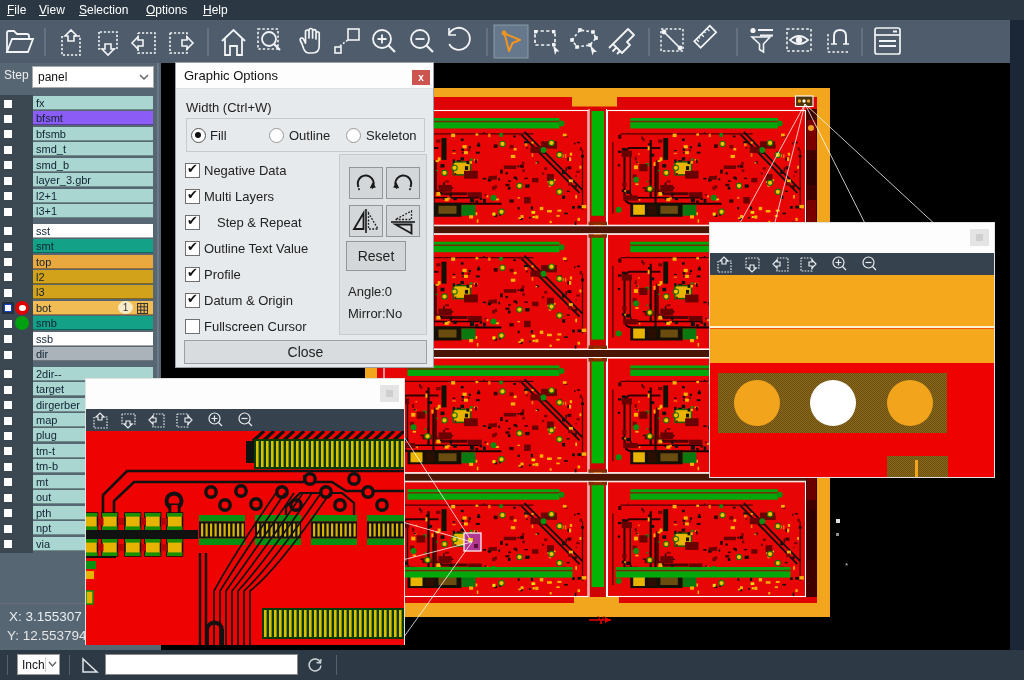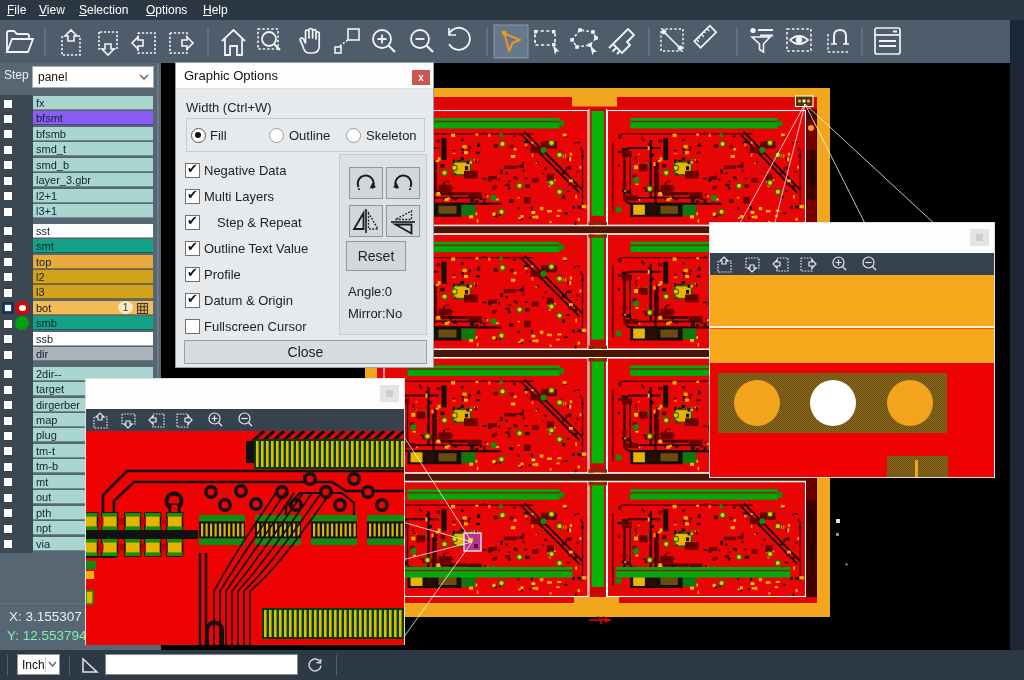--- a/index.html
+++ b/index.html
@@ -608,21 +608,21 @@
   <div class="lrow" style="top:458.15px">
         <div class="lchk"></div>
         <div class="lbar" style="background:#a9d6d0;color:#123">npt</div>
       </div>
   <div class="lrow" style="top:473.60px">
         <div class="lchk"></div>
         <div class="lbar" style="background:#a9d6d0;color:#123">via</div>
       </div>
   </div>
   <div style="position:absolute;left:9px;top:546px;color:#e9eff3;font-size:13.5px;">X: 3.155307</div>
-  <div style="position:absolute;left:7px;top:565px;color:#86efac;font-size:13.5px;">Y: 12.553794</div>
+  <div style="position:absolute;left:7px;top:565px;color:#e5e5e5;font-size:13.5px;">Y: 12.553794</div>
 </div>
 
 <div class="abs fwin" style="left:709px;top:222px;width:286px;height:256px;box-sizing:border-box;">
 <div class="fwtitle"></div>
     <div class="fwbtn">
       <div style="position:absolute;left:6px;top:5px;width:7px;height:7px;background:#cfcfcf;"></div>
     </div>
 <div class="fwtools"><svg width="200" height="22" fill="none" stroke="#e8ecef" stroke-width="1.2">
         <g transform="translate(6,3)">
           <path d="M2 5 L2 16 L15 16 L15 5 L11 5" stroke-dasharray="1.6,1.3"></path>

